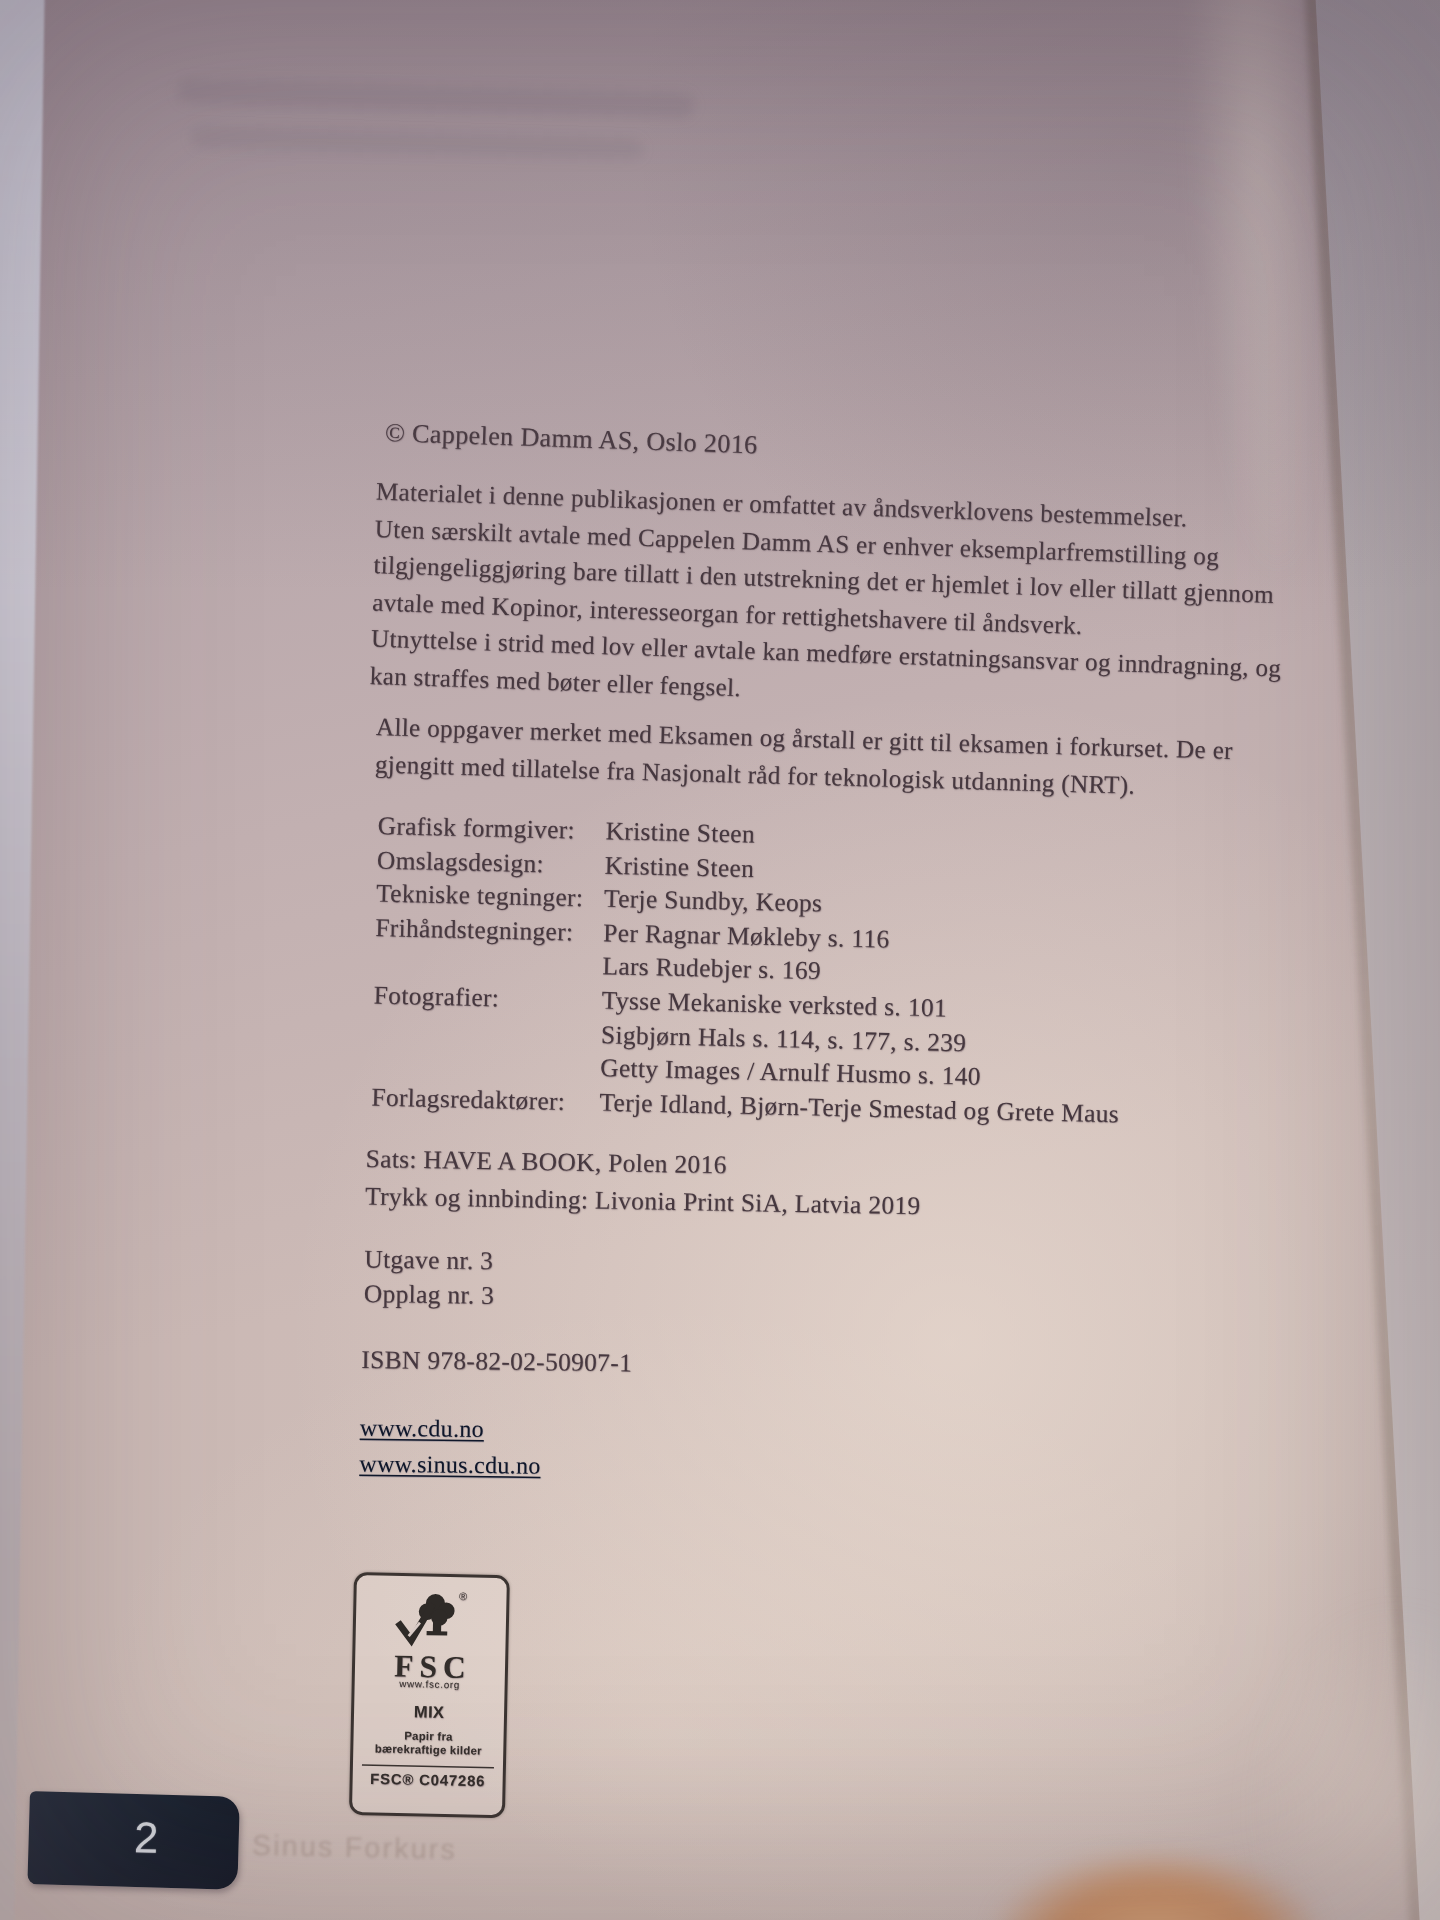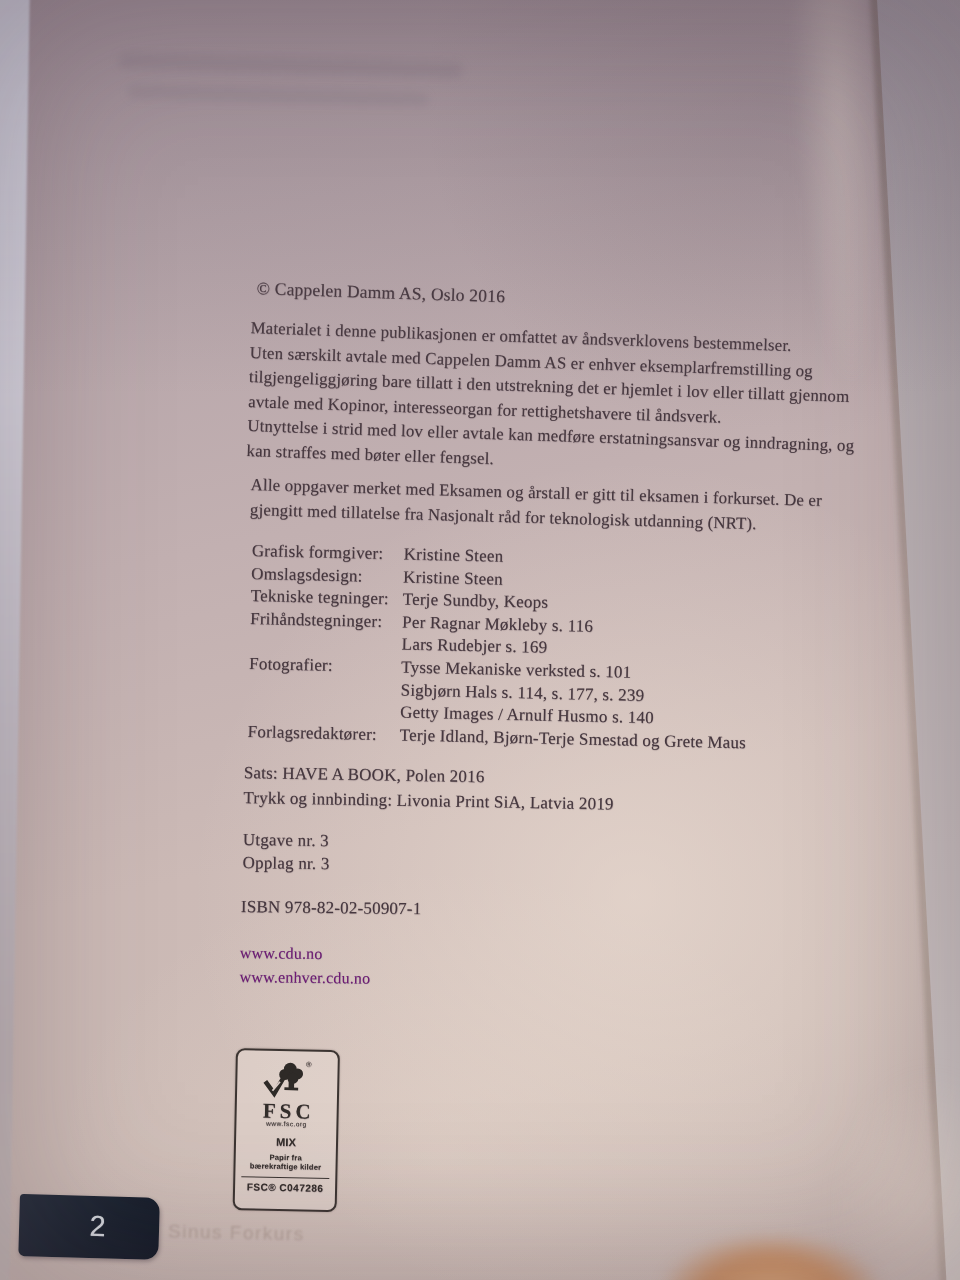--- a/index.html
+++ b/index.html
@@ -43,21 +43,21 @@
   .sec-copy{left:257px;top:278px;transform:rotate(1.9deg);font-size:17.5px;}
   .sec-para1{left:251px;top:316px;transform:rotate(1.9deg);width:700px;}
   .sec-para2{left:251px;top:473px;transform:rotate(1.6deg);width:700px;}
   .sec-credits{left:252px;top:540px;transform:rotate(1.3deg);line-height:22.6px;}
   .credit-row{display:flex;}
   .credit-label{flex:0 0 152px;white-space:nowrap;}
   .sec-sats{left:244px;top:761px;transform:rotate(1deg);line-height:24.5px;}
   .sec-edition{left:243px;top:829px;transform:rotate(.8deg);line-height:22.5px;}
   .sec-isbn{left:241px;top:897px;transform:rotate(.7deg);}
   .sec-urls{left:240px;top:941px;transform:rotate(.7deg);line-height:23.5px;font-size:16px;}
-  .url-line{color:#701a75;text-underline-offset:2px;text-shadow:.2px .3px .7px rgba(60,62,90,.5);}
+  .url-line{color:#0f172a;text-decoration:underline;text-underline-offset:2px;text-shadow:.2px .3px .7px rgba(60,62,90,.5);}
   
   .fsc{left:236px;top:1048px;width:100px;height:158px;transform:rotate(1.2deg);transform-origin:0 0;
        border:2px solid #3b3431;border-radius:9px;background:rgba(233,221,215,.42);
        display:flex;flex-direction:column;align-items:center;color:#332e2b;
        font-family:"Liberation Sans","DejaVu Sans",sans-serif;box-shadow:0 0 2px rgba(60,50,45,.4);}
   .fsc-logo{margin-top:7px;height:44px;}
   .fsc-brand{font-family:"Liberation Serif",serif;font-size:21px;font-weight:bold;letter-spacing:4px;line-height:18px;margin-left:4px;}
   .fsc-site{font-size:6.5px;letter-spacing:.5px;line-height:8px;}
   .fsc-grade{font-size:11px;font-weight:bold;margin-top:8px;line-height:12px;}
   .fsc-claim{font-size:7.5px;font-weight:bold;text-align:center;line-height:9px;margin-top:5px;}
@@ -132,21 +132,21 @@
   <div class="sec sec-sats lines">Sats: HAVE A BOOK, Polen 2016
 Trykk og innbinding: Livonia Print SiA, Latvia 2019</div>
 
   <div class="sec sec-edition lines">Utgave nr. 3
 Opplag nr. 3</div>
 
   <div class="sec sec-isbn">ISBN 978-82-02-50907-1</div>
 
   <div class="sec sec-urls">
     <div class="url-line">www.cdu.no</div>
-    <div class="url-line">www.enhver.cdu.no</div>
+    <div class="url-line">www.sinus.cdu.no</div>
   </div>
 
   <div class="sec fsc">
     <svg class="fsc-logo" viewBox="0 0 60 48" width="60" height="44">
       <g fill="#2e2a27" stroke="none">
         <circle cx="33" cy="12" r="7"></circle>
         <circle cx="41" cy="17" r="6"></circle>
         <circle cx="27" cy="18" r="6"></circle>
         <circle cx="36" cy="22" r="6"></circle>
         <rect x="31.5" y="24" width="6" height="10"></rect>

